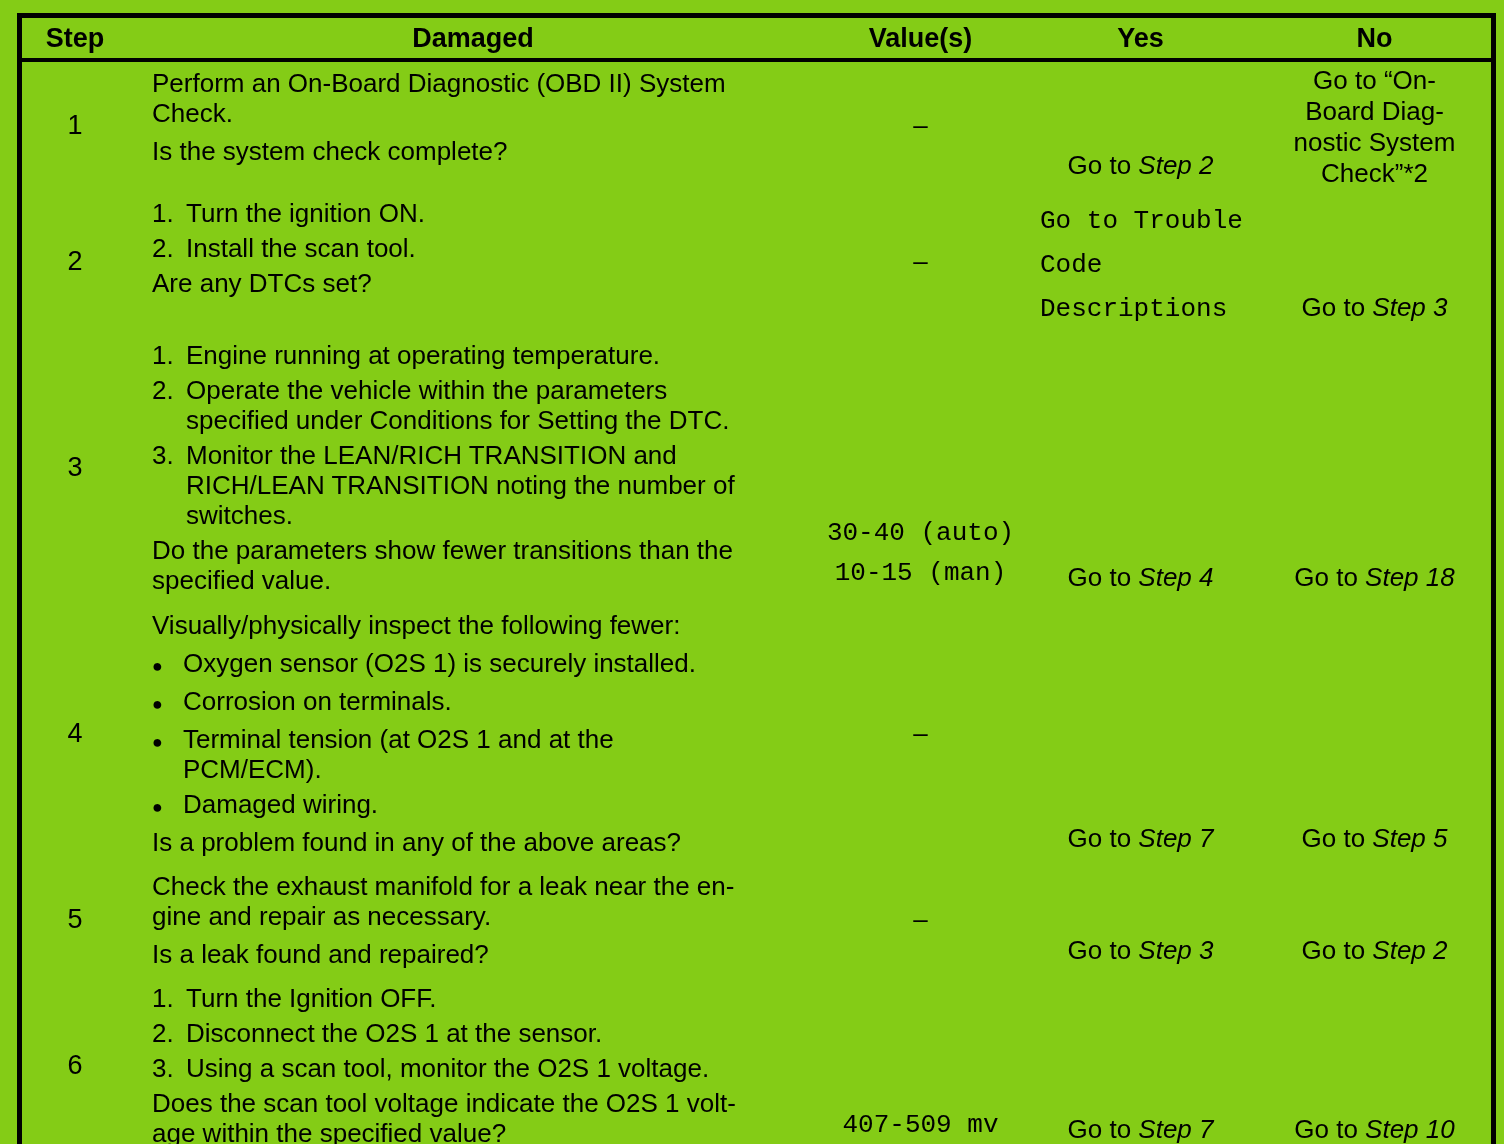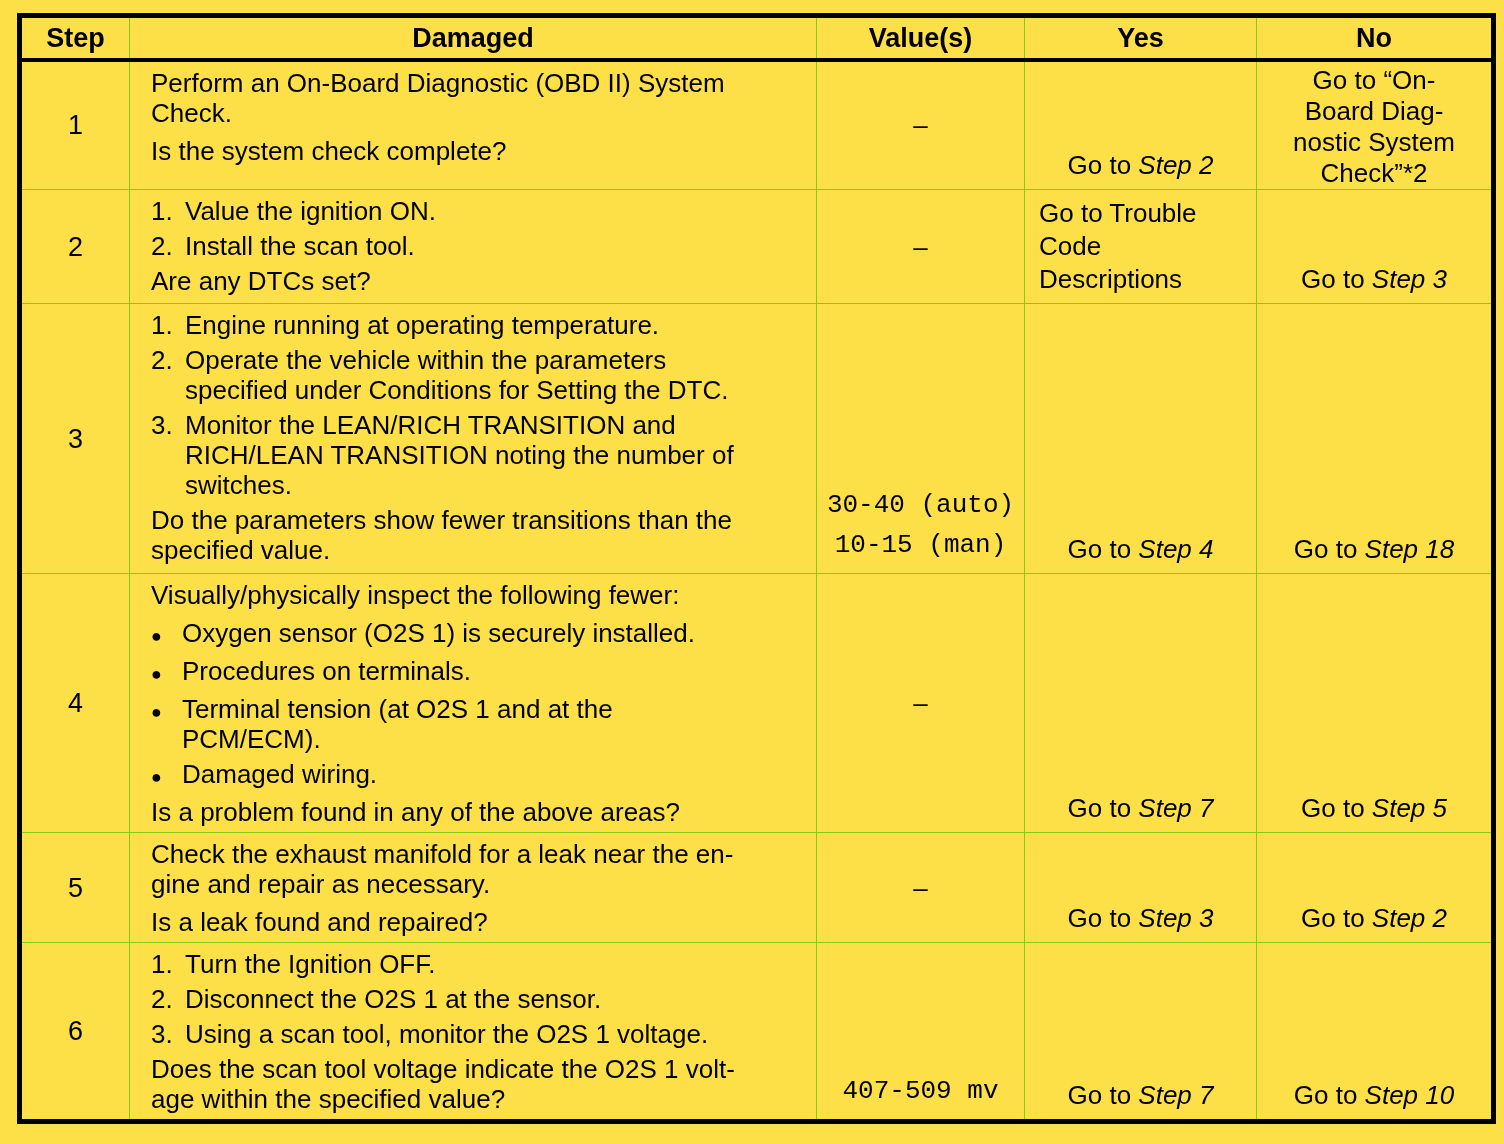--- a/index.html
+++ b/index.html
@@ -3,29 +3,29 @@
 <meta charset="utf-8">
 <style>
   * { box-sizing: border-box; margin: 0; padding: 0; }
   html, body { width: 1504px; height: 1144px; }
   body {
     background: #ffffff;
     color: #000;
     font-family: "Liberation Sans", "DejaVu Sans", sans-serif;
     -webkit-font-smoothing: antialiased;
   }
-  .page { position: relative; width: 1504px; height: 1144px; background: #fde047; overflow: hidden; }
+  .page { position: relative; width: 1504px; height: 1144px; background: #84cc16; overflow: hidden; }
 
   table.diag {
     position: absolute; left: 17px; top: 13px;
     width: 1474px;
     border-collapse: collapse; table-layout: fixed;
     border: 5px solid #000;
   }
-  .diag th, .diag td { border: 1px solid #84cc16; font-size: 26px; line-height: 30px; vertical-align: top; }
+  .diag th, .diag td { border: 3px solid #84cc16; font-size: 26px; line-height: 30px; vertical-align: top; }
   .diag thead th {
     font-size: 27px; font-weight: bold; text-align: center;
     height: 44px; vertical-align: middle;
     border-bottom: 4px solid #000; border-top: 4px solid #000;
   }
   td.step { text-align: center; vertical-align: middle; font-size: 27px; }
   td.action { padding: 6px 8px 5px 21px; }
   .para { margin-bottom: 8px; white-space: pre-line; }
   .para:last-child { margin-bottom: 0; }
   .li { display: flex; margin-bottom: 5px; }
@@ -35,21 +35,21 @@
   .li-text { flex: 1; white-space: pre-line; }
 
   td.val { text-align: center; }
   td.v-mid { vertical-align: middle; }
   td.v-bot { vertical-align: bottom; padding-bottom: 8px; font-family: Liberation Mono, monospace; }
   td.val .vtxt { white-space: pre-line; line-height: 40px; }
 
   td.goto { vertical-align: bottom; text-align: center; padding-bottom: 9px; }
   td.goto i { }
   td.yes-list { vertical-align: top; text-align: left; padding: 7px 4px 0 14px; }
-  td.yes-list .mtxt { white-space: pre-line; line-height: 33px; }
+  td.yes-list .mtxt { white-space: pre-line; line-height: 44px; font-family: Liberation Mono, monospace; }
   td.no-wrap { vertical-align: top; text-align: center; padding: 3px 4px 0 4px; }
   td.no-wrap .mtxt { white-space: pre-line; line-height: 31px; }
 
   .footnote { position: absolute; left: 8px; top: 1104px; font-size: 29px; letter-spacing: 0.2px; }
 </style>
 </head>
 <body>
 
 <div class="page">
   <table class="diag">
@@ -86,21 +86,21 @@
 nostic System
 Check”*2</div>
           </td>
       </tr>
 
       <tr style="height:114px">
         <td class="step">2</td>
         <td class="action">
           <div class="li">
             <span class="num-marker">1.</span>
-            <span class="li-text">Value the ignition ON.</span>
+            <span class="li-text">Turn the ignition ON.</span>
           </div>
           <div class="li">
             <span class="num-marker">2.</span>
             <span class="li-text">Install the scan tool.</span>
           </div>
           <p class="para">Are any DTCs set?</p>
         </td>
         <td class="val v-mid">–</td>
         <td class="yes-list">
             <div class="mtxt">Go to Trouble
@@ -142,21 +142,21 @@
       <tr style="height:253px">
         <td class="step">4</td>
         <td class="action">
           <p class="para">Visually/physically inspect the following fewer:</p>
           <div class="li">
             <span class="dot-marker"></span>
             <span class="li-text">Oxygen sensor (O2S 1) is securely installed.</span>
           </div>
           <div class="li">
             <span class="dot-marker"></span>
-            <span class="li-text">Procedures on terminals.</span>
+            <span class="li-text">Corrosion on terminals.</span>
           </div>
           <div class="li">
             <span class="dot-marker"></span>
             <span class="li-text">Terminal tension (at O2S 1 and at the
 PCM/ECM).</span>
           </div>
           <div class="li">
             <span class="dot-marker"></span>
             <span class="li-text">Damaged wiring.</span>
           </div>

